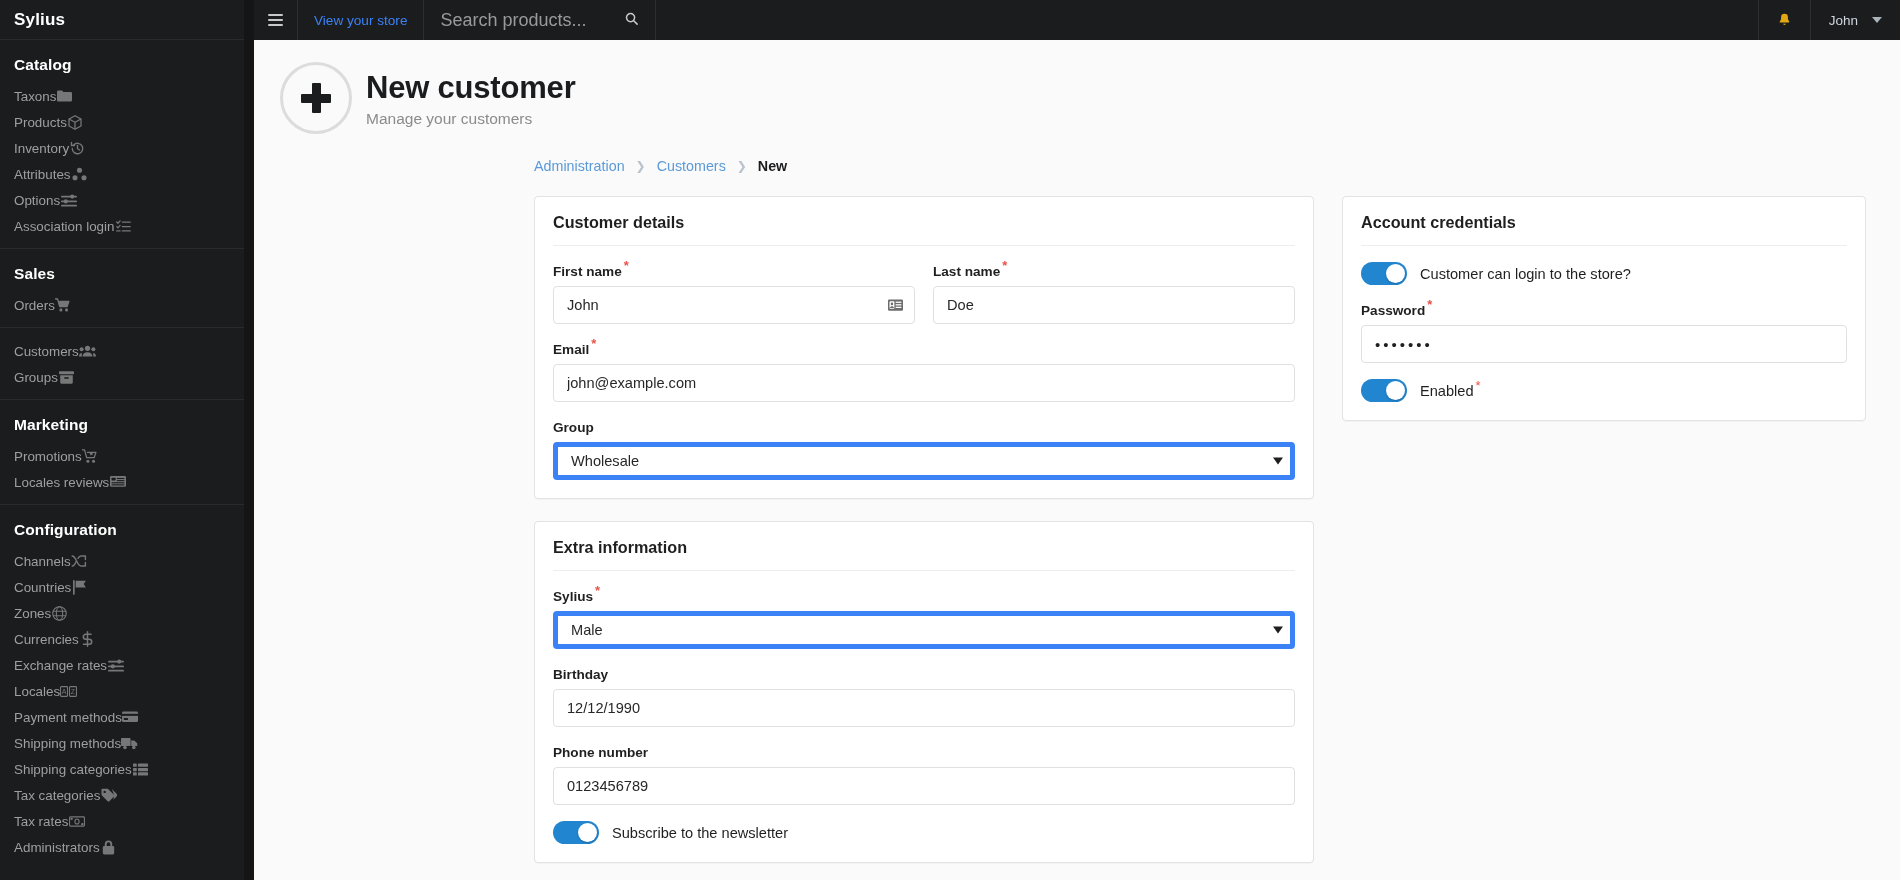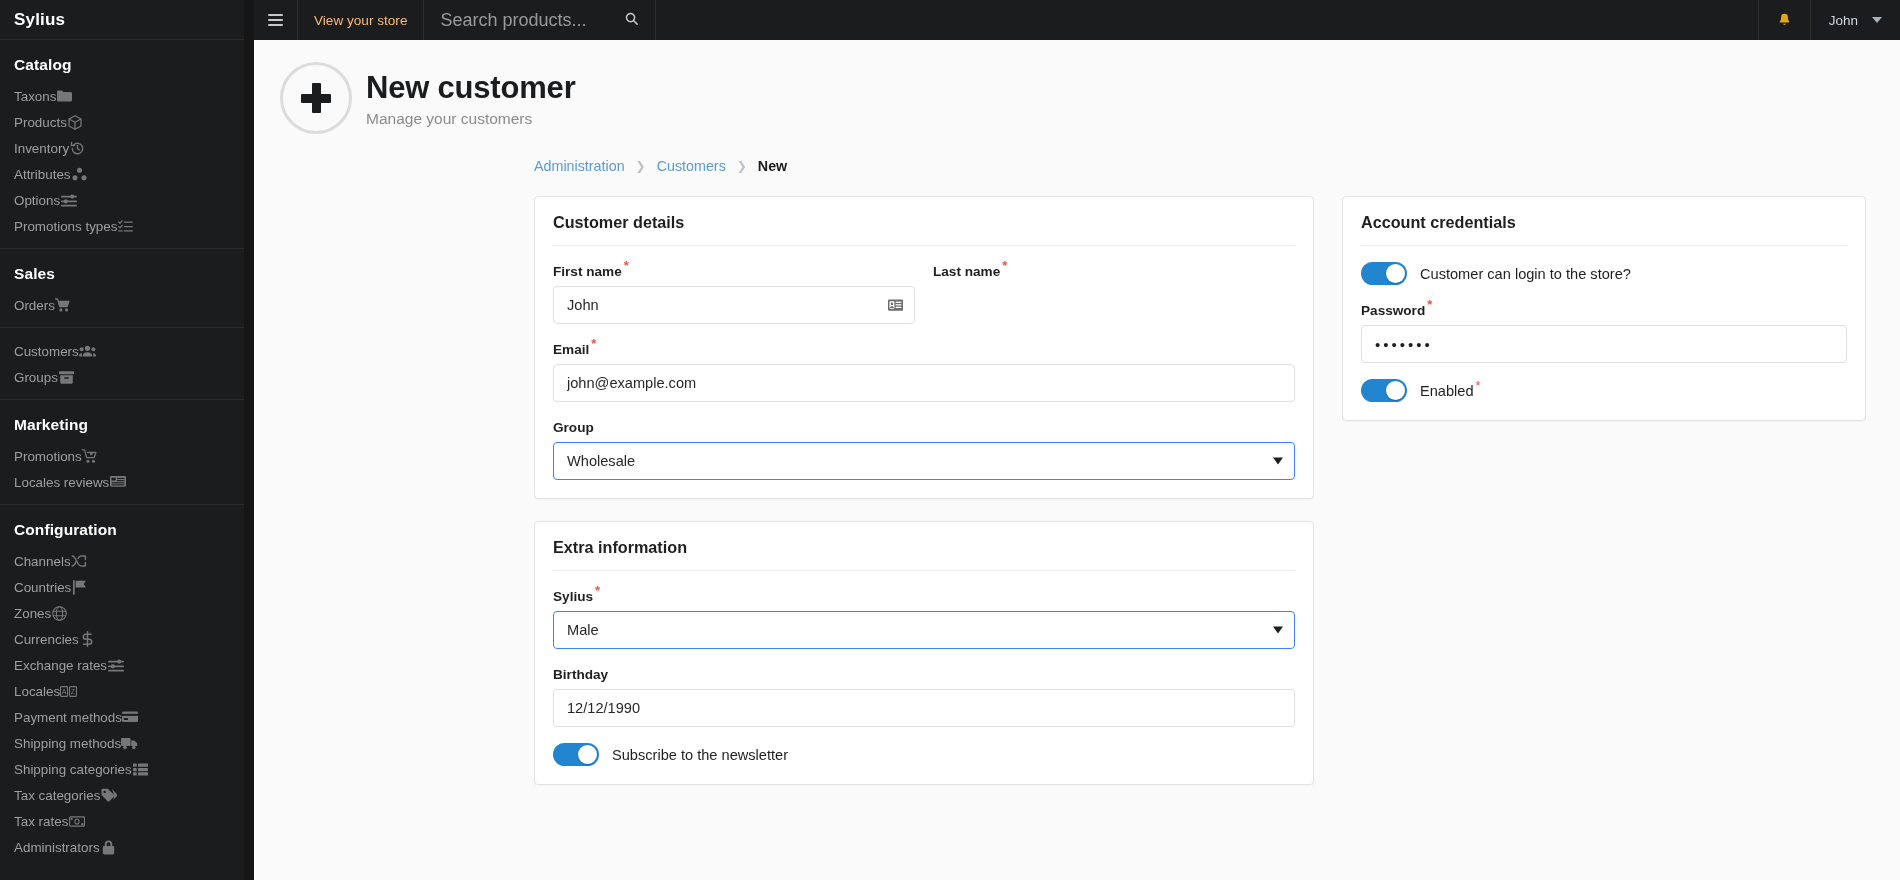--- a/index.html
+++ b/index.html
@@ -56,21 +56,21 @@
   .tb-cell {
     display: flex; align-items: center; padding: 0 16px;
     border-right: 1px solid #2d2e2f; font-size: 13.5px; cursor: pointer;
   }
   .tb-burger { padding: 0 14px; }
   .tb-burger .bars { width: 15px; }
   .tb-burger .bars i {
     display: block; height: 2px; background: #c9c9c9;
     margin: 2.6px 0; border-radius: 1px;
   }
-  .tb-store { color: #fdba74; font-size: 13.6px; }
+  .tb-store { color: #3b82f6; font-size: 13.6px; }
   .tb-search {
     display: flex; align-items: center; gap: 10px;
     width: 232px; justify-content: space-between;
   }
   .tb-search input {
     background: transparent; border: none; outline: none;
     color: #c9c9c9; font-size: 18px; width: 160px;
     font-family: "Liberation Sans", sans-serif;
   }
   .tb-search input::placeholder { color: #9a9a9a; }
@@ -136,21 +136,21 @@
   .inp::placeholder { color: #9b9b9b; }
   .inp-icon {
     position: absolute; right: 12px; top: 50%; transform: translateY(-50%);
     color: #6d6d6d; display: flex; pointer-events: none;
   }
   .row2 { display: flex; gap: 18px; }
   .row2 > .field { flex: 1; margin-bottom: 16px; }
 
   .sel-wrap { position: relative; }
   .sel {
-    width: 100%; height: 38px; border: 1px solid #3b82f6; border-radius: 4px;
+    width: 100%; height: 38px; border: 5px solid #3b82f6; border-radius: 4px;
     background: #fff; padding: 0 30px 0 13px; font-size: 14.6px; color: #272727;
     font-family: "Liberation Sans", sans-serif; outline: none;
     appearance: none; -webkit-appearance: none;
   }
   .sel-arrow {
     position: absolute; right: 12px; top: 50%; transform: translateY(-50%);
     width: 0; height: 0; border-left: 5px solid transparent;
     border-right: 5px solid transparent; border-top: 7px solid #1f1f1f;
     pointer-events: none;
   }
@@ -223,21 +223,21 @@
               <svg width="16" height="13" viewBox="0 0 20 16" fill="#9a9a9a">
                 <rect x="0" y="2" width="20" height="2.2" rx="1.1"></rect>
                 <circle cx="14" cy="3.1" r="2.6"></circle>
                 <rect x="0" y="8" width="20" height="2.2" rx="1.1"></rect>
                 <circle cx="6" cy="9.1" r="2.6"></circle>
                 <rect x="0" y="13.4" width="20" height="2.2" rx="1.1"></rect>
               </svg>
             </span>
           </div>
           <div class="nav-item">
-            <span>Promotions types</span>
+            <span>Association login</span>
             <span class="ico">
               <svg width="15" height="14" viewBox="0 0 20 17" fill="none" stroke="#9a9a9a" stroke-width="1.7" stroke-linecap="round">
                 <path d="M1 3.2 2.6 4.8 5.4 1.6"></path>
                 <path d="M1 9.3 2.6 10.9 5.4 7.7"></path>
                 <path d="M1 15.1h4.4"></path>
                 <path d="M8.4 3.2H19M8.4 9.3H19M8.4 15.1H19"></path>
               </svg>
             </span>
           </div>
         </div>
@@ -523,20 +523,23 @@
                     <rect x="10.2" y="6.4" width="7.6" height="1.7" fill="#fff"></rect>
                     <rect x="10.2" y="9.8" width="7.6" height="1.7" fill="#fff"></rect>
                   </svg>
                 </span>
               </div>
             </div>
             <div class="field">
               <label class="flabel">
                 <span>Last name</span><span class="req">*</span>
               </label>
+              <div class="inp-wrap">
+                <input class="inp" value="Doe" style="">
+              </div>
             </div>
           </div>
 
           <div class="field">
             <label class="flabel">
               <span>Email</span><span class="req">*</span>
             </label>
             <div class="inp-wrap">
               <input class="inp" value="john@example.com" style="">
             </div>
@@ -564,20 +567,26 @@
             </div>
           </div>
 
           <div class="field">
             <label class="flabel">Birthday</label>
             <div class="inp-wrap">
               <input class="inp" value="12/12/1990" style="">
             </div>
           </div>
 
+          <div class="field">
+            <label class="flabel">Phone number</label>
+            <div class="inp-wrap">
+              <input class="inp" value="0123456789" style="">
+            </div>
+          </div>
 
           <div class="field toggle-row">
             <span class="switch">
                 <span class="knob"></span>
               </span>
             <span class="switch-label">Subscribe to the newsletter</span>
           </div>
         </section>
 
       </div>

